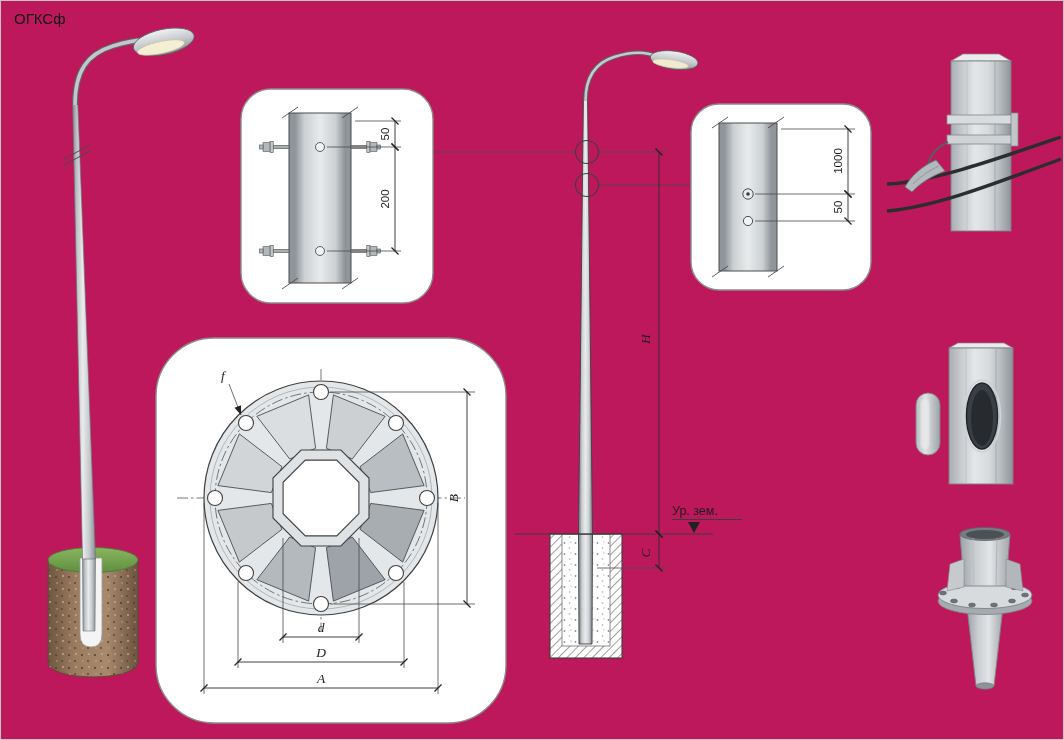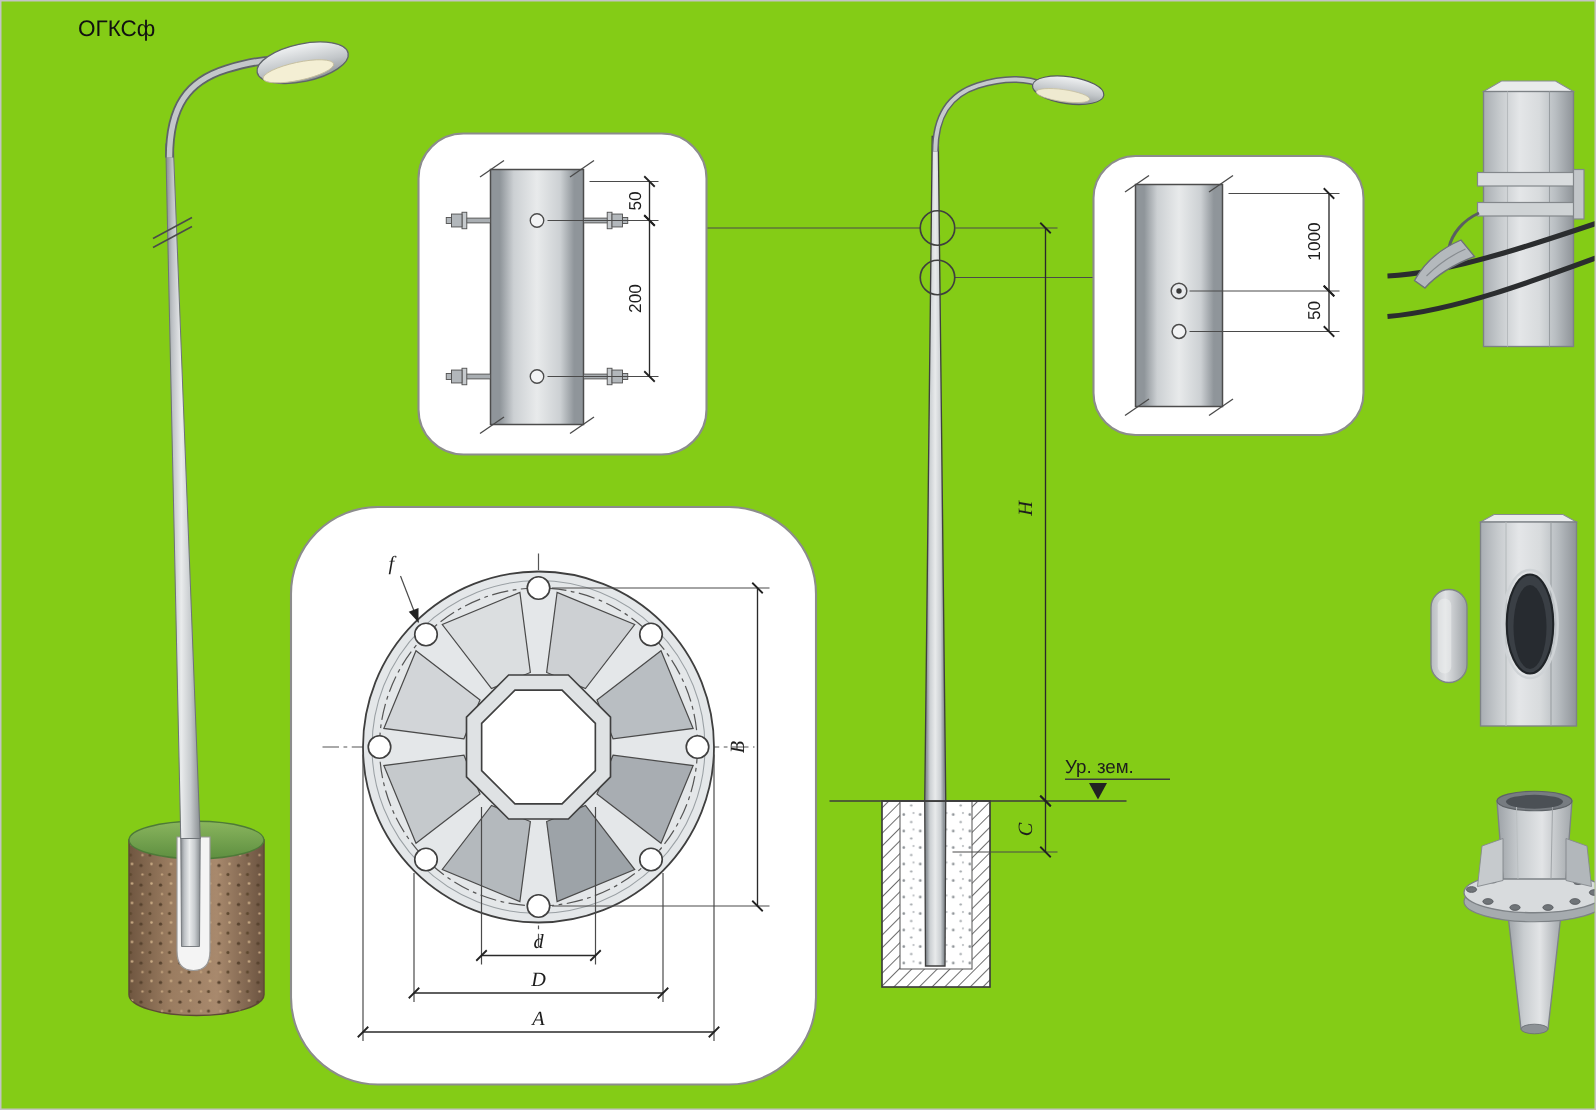--- a/index.html
+++ b/index.html
@@ -1,21 +1,20 @@
 <!DOCTYPE html>
 <html><head>
 <meta charset="utf-8">
 <style>
   html,body { margin:0; padding:0; background:#ffffff; }
   #stage {
     position:relative; width:1064px; height:740px;
-    background:#84cc16; border:1px solid #c4c4c4; box-sizing:border-box;
+    background:#be185d; border:1px solid #c4c4c4; box-sizing:border-box;
     font-family:"Liberation Sans", sans-serif;
     overflow:hidden;
-    padding-left:38px;
   }
   svg { display:block; }
   .t-title  { font:15px "Liberation Sans", sans-serif; fill:#111; }
   .t-dim    { font:11.5px "Liberation Sans", sans-serif; fill:#1d1d1d; }
   .t-letter { font:italic 13.5px "Liberation Serif", serif; fill:#1d1d1d; }
   .t-ground { font:12.5px "Liberation Sans", sans-serif; fill:#1d1d1d; }
   .callout  { fill:#ffffff; stroke:#8c8c8c; stroke-width:1.4; }
   .ln   { stroke:#3c3c3c; stroke-width:1; fill:none; }
   .thin { stroke:#4a4a4a; stroke-width:0.8; fill:none; }
   .dim  { stroke:#2a2a2a; stroke-width:0.9; fill:none; }

